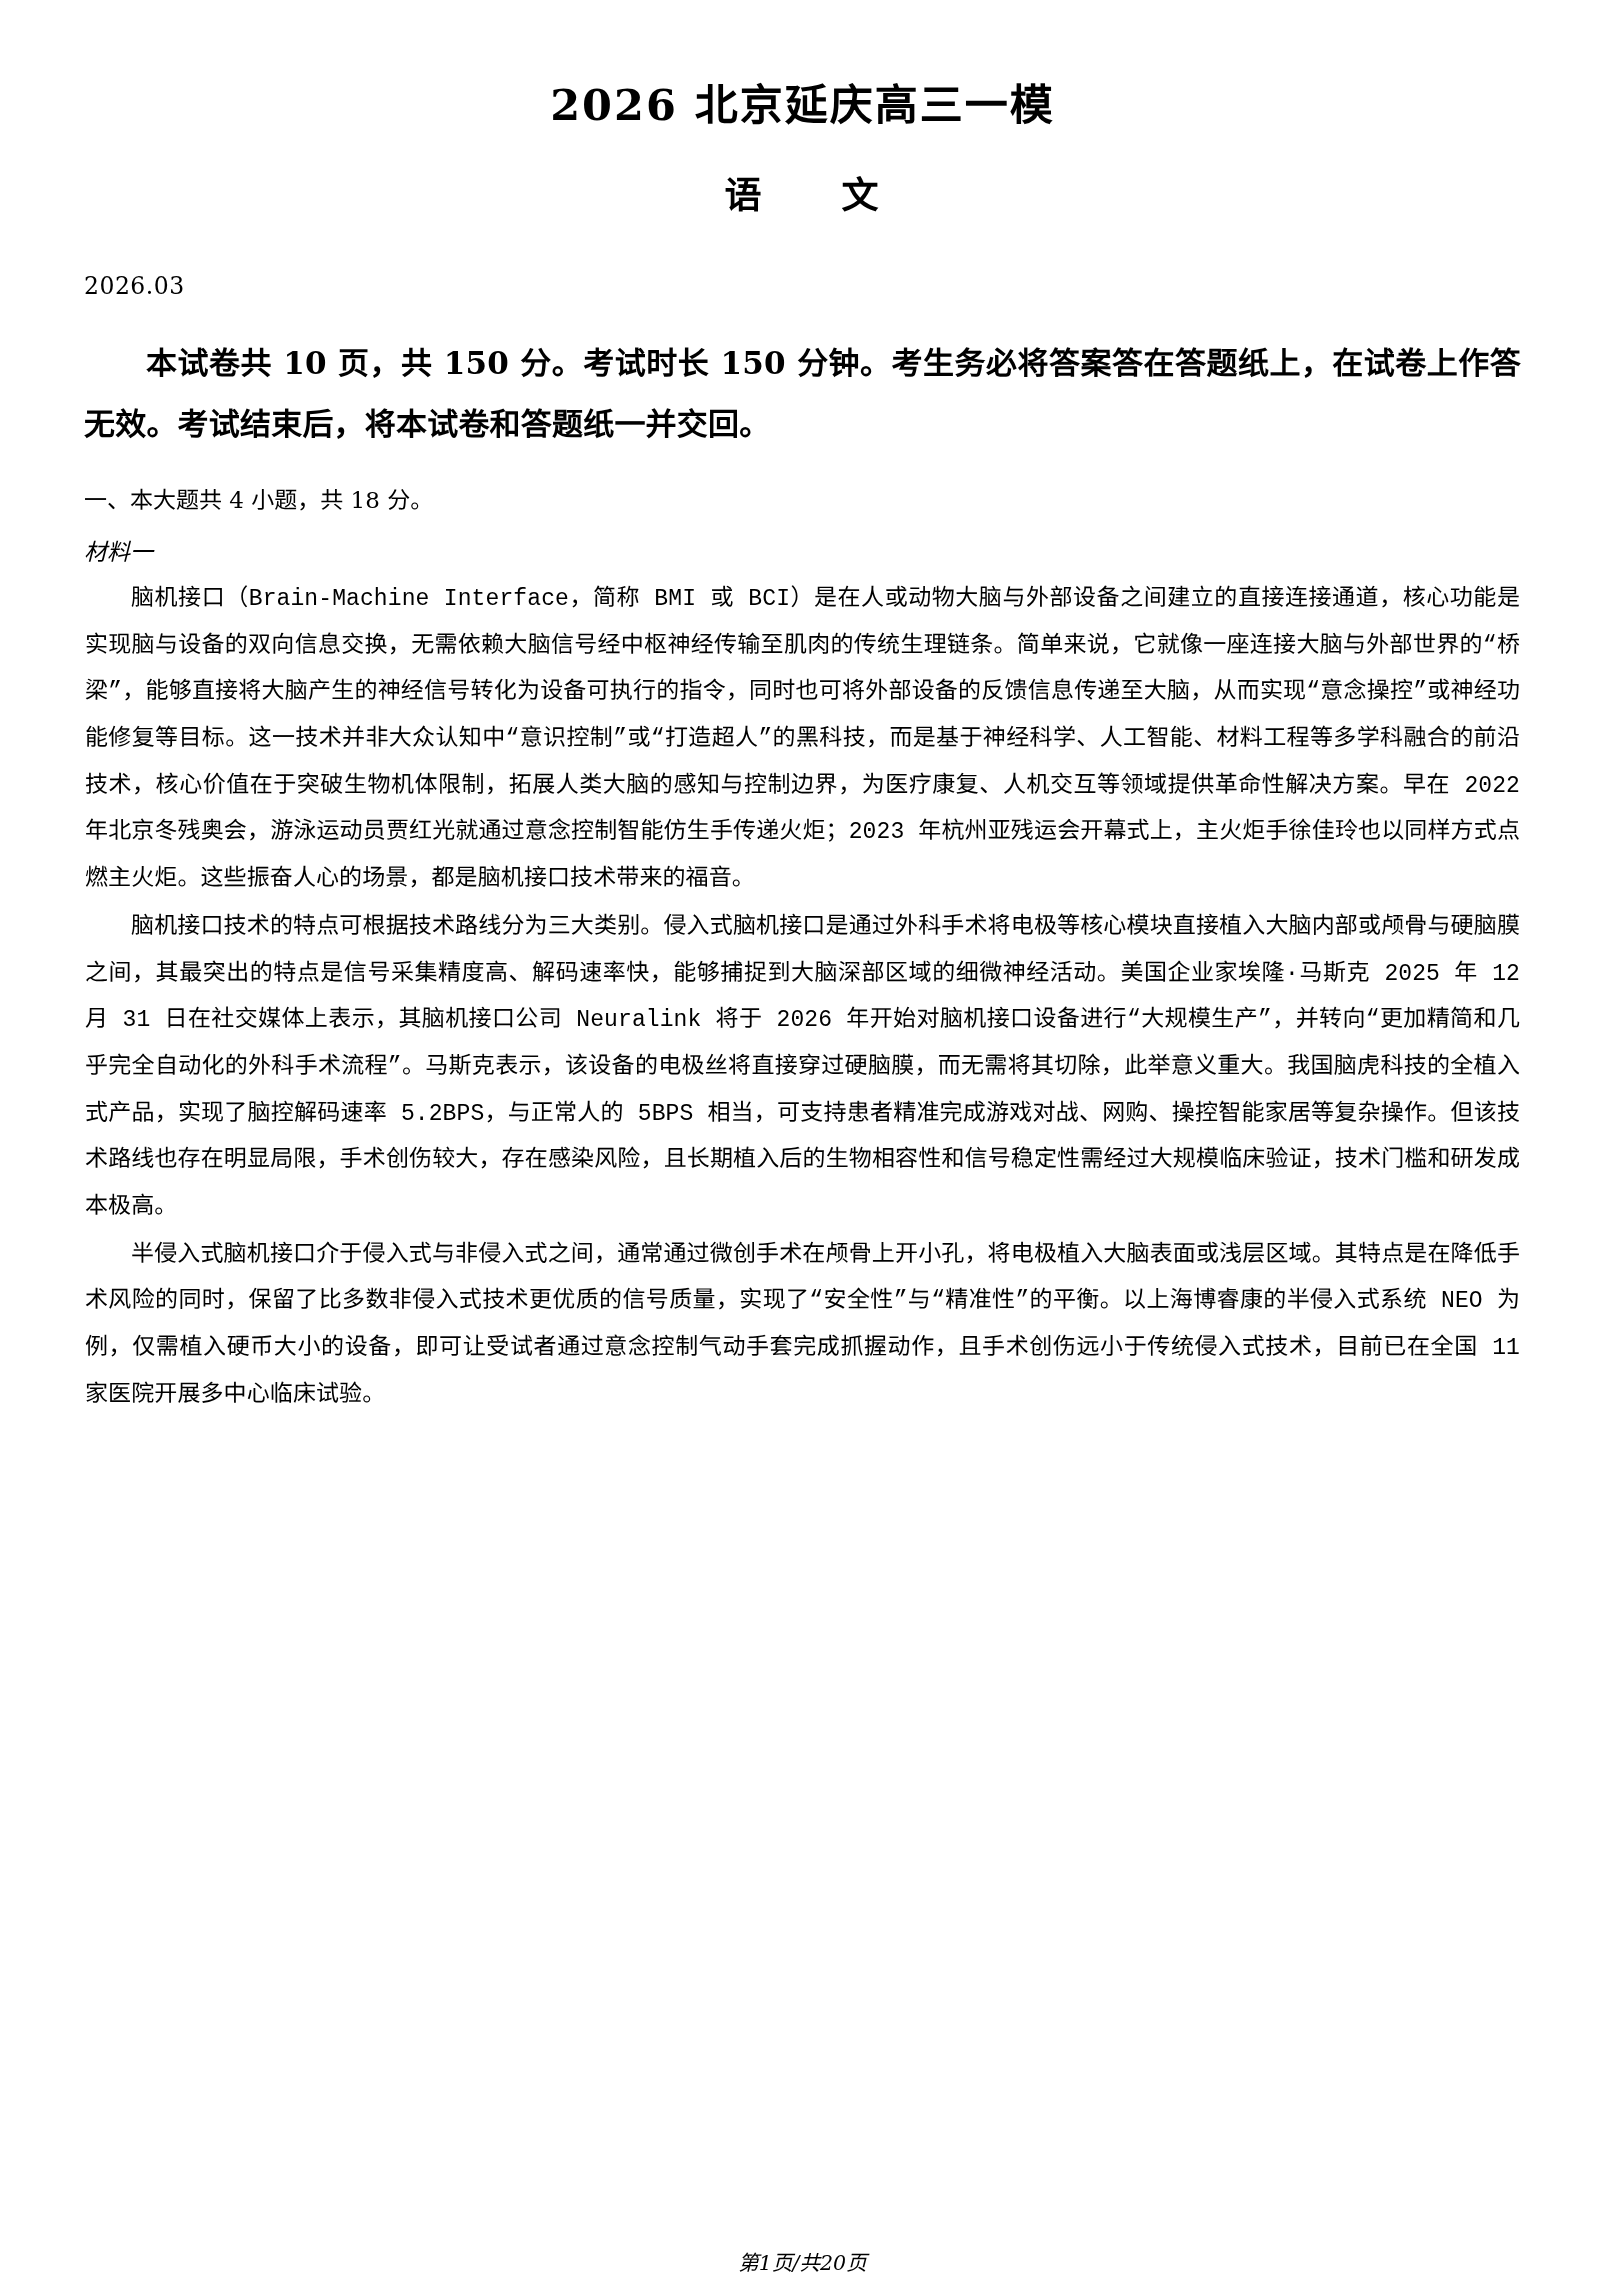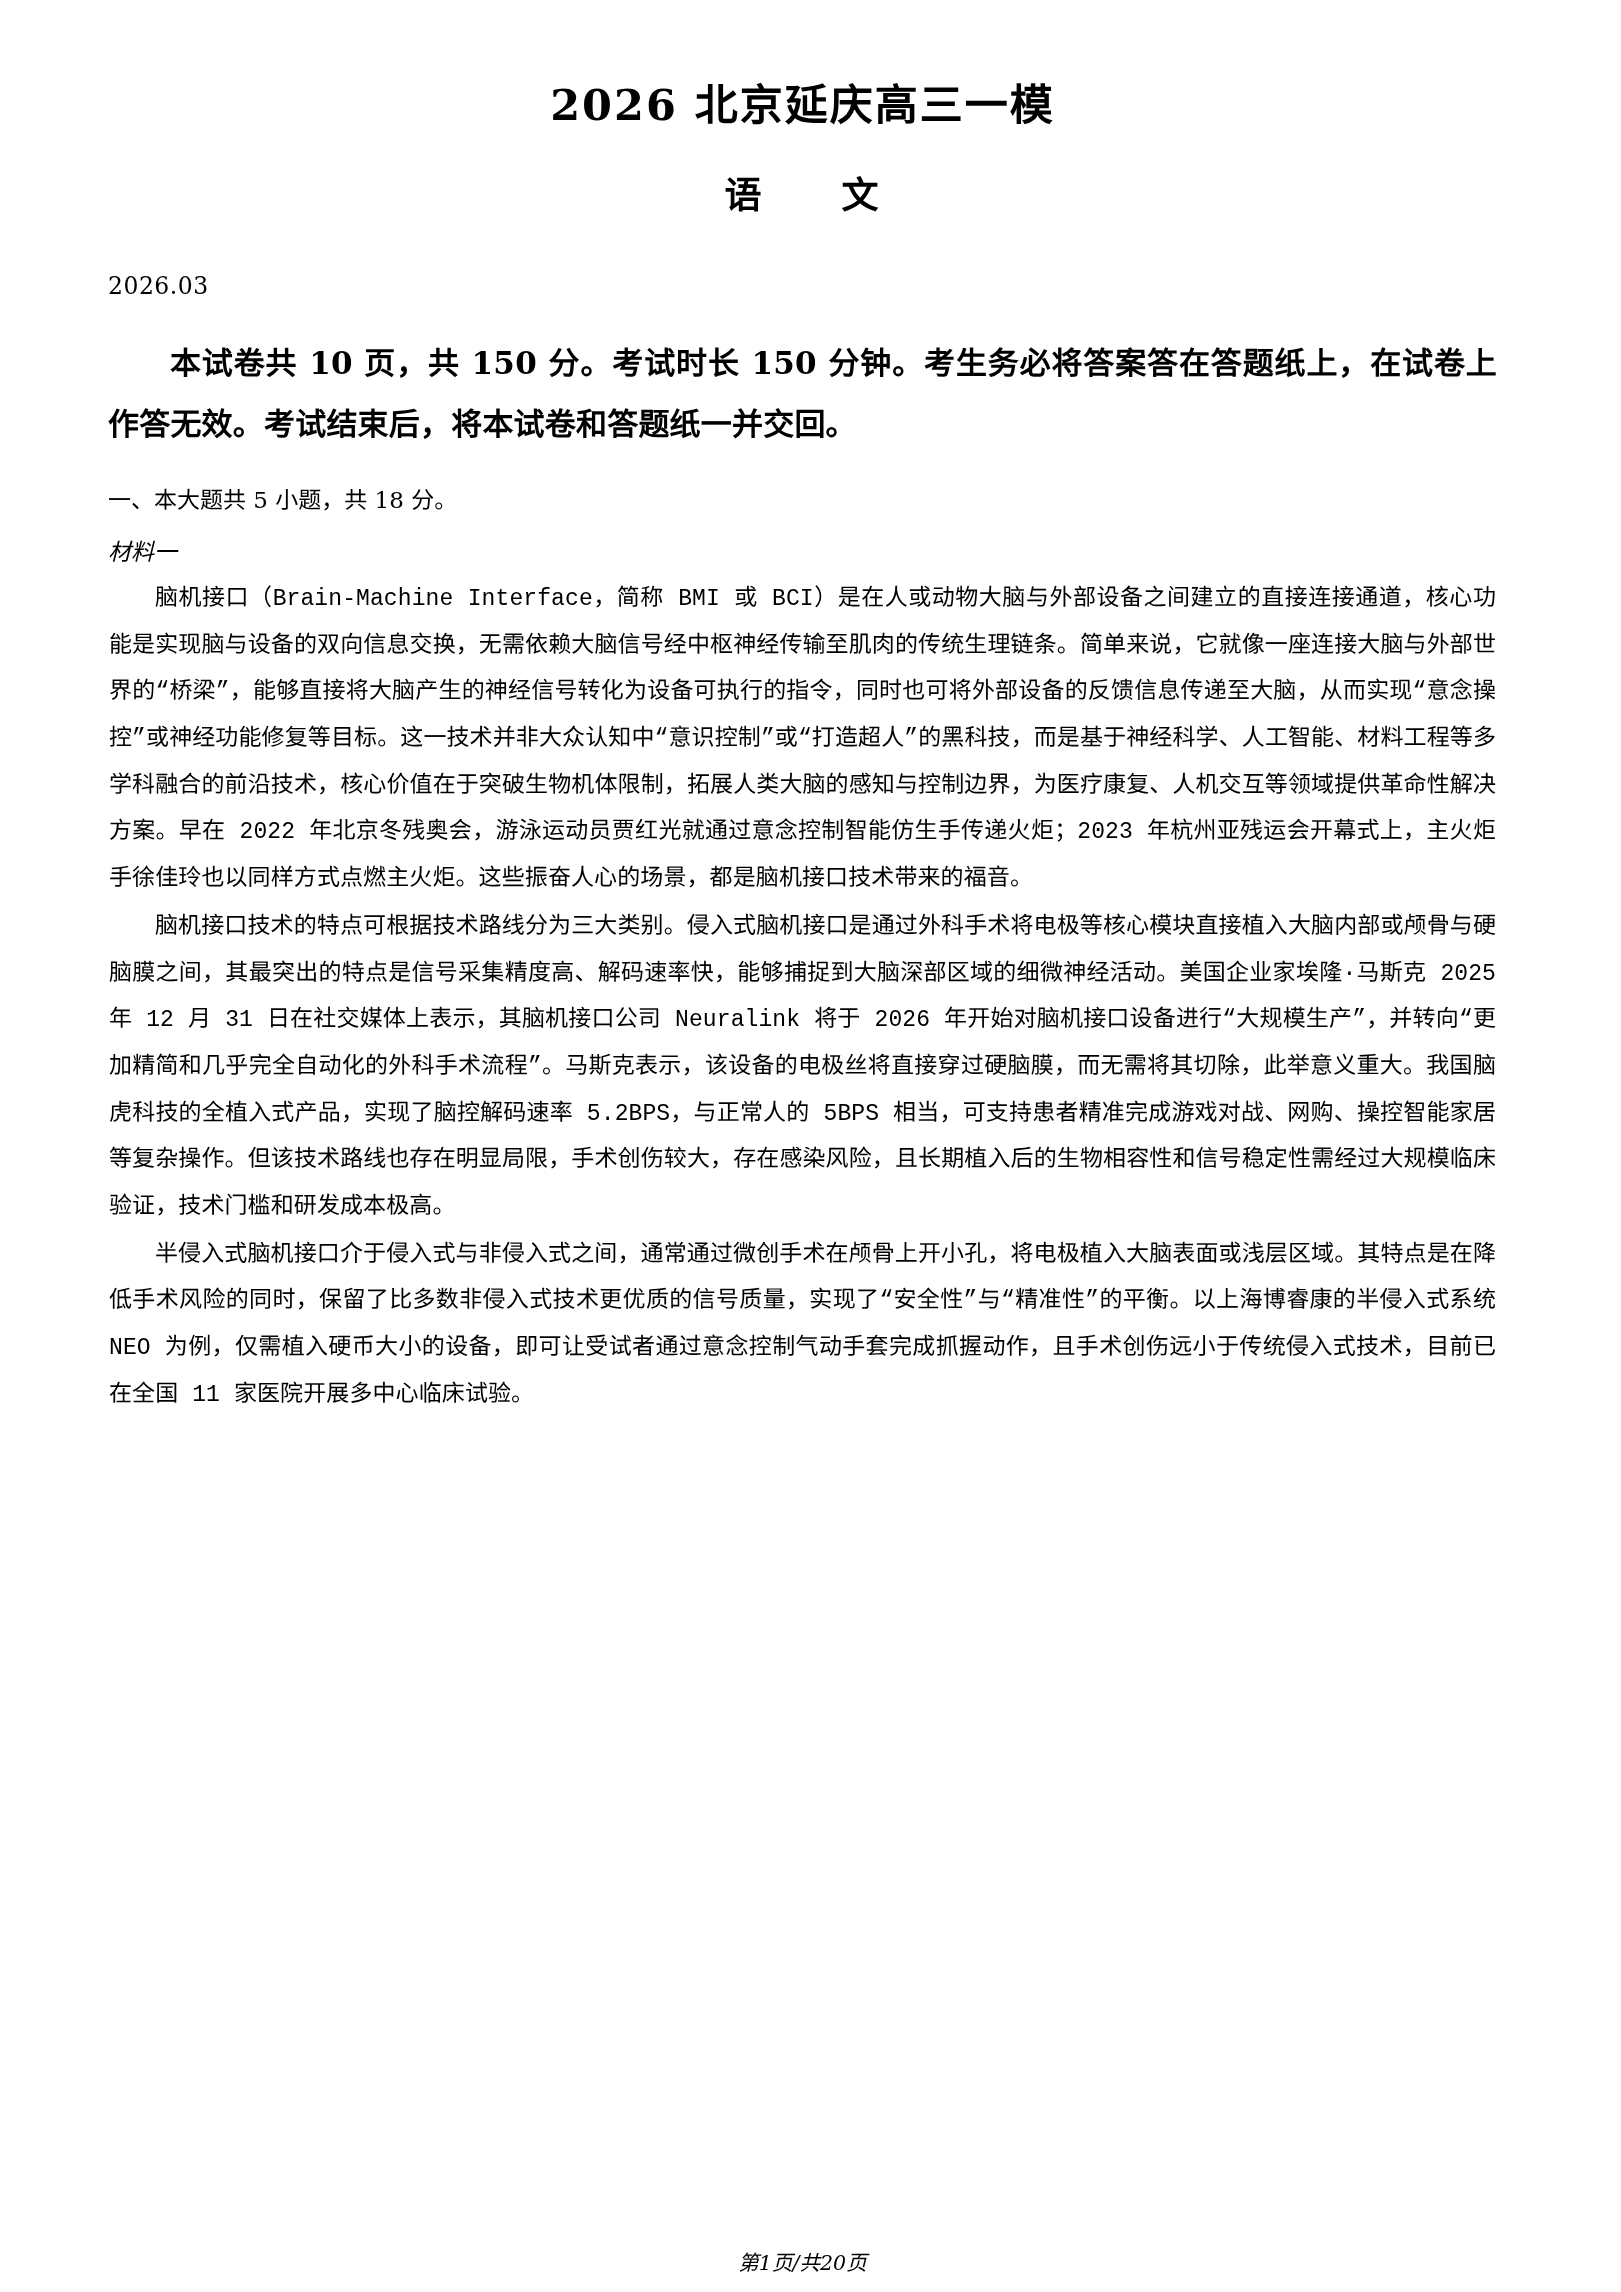--- a/index.html
+++ b/index.html
@@ -15,21 +15,21 @@
     font-family: "DejaVu Serif", "Liberation Serif", serif;
     color: #000000;
     overflow: hidden;
   }
 
   .page {
     position: relative;
     width: 1605px;
     height: 2293px;
     box-sizing: border-box;
-    padding: 0 108px;
+    padding: 0 84px;
   }
 
   
   .doc-title {
     text-align: center;
     font-size: 43px;
     font-weight: bold;
     letter-spacing: 2px;
     line-height: 1.2;
     margin: 0;
@@ -123,21 +123,21 @@
 <div class="page">
 
   <h1 class="doc-title">2026 北京延庆高三一模</h1>
 
   <h2 class="doc-subtitle">语　　文</h2>
 
   <p class="doc-date">2026.03</p>
 
   <p class="notice">本试卷共 10 页，共 150 分。考试时长 150 分钟。考生务必将答案答在答题纸上，在试卷上作答无效。考试结束后，将本试卷和答题纸一并交回。</p>
 
-  <p class="section-head">一、本大题共 5 小题，共 18 分。</p>
+  <p class="section-head">一、本大题共 4 小题，共 18 分。</p>
 
 
   <p class="material-label">材料一</p>
 
   <p class="para">脑机接口（Brain-Machine Interface，简称 BMI 或 BCI）是在人或动物大脑与外部设备之间建立的直接连接通道，核心功能是实现脑与设备的双向信息交换，无需依赖大脑信号经中枢神经传输至肌肉的传统生理链条。简单来说，它就像一座连接大脑与外部世界的“桥梁”，能够直接将大脑产生的神经信号转化为设备可执行的指令，同时也可将外部设备的反馈信息传递至大脑，从而实现“意念操控”或神经功能修复等目标。这一技术并非大众认知中“意识控制”或“打造超人”的黑科技，而是基于神经科学、人工智能、材料工程等多学科融合的前沿技术，核心价值在于突破生物机体限制，拓展人类大脑的感知与控制边界，为医疗康复、人机交互等领域提供革命性解决方案。早在 2022 年北京冬残奥会，游泳运动员贾红光就通过意念控制智能仿生手传递火炬；2023 年杭州亚残运会开幕式上，主火炬手徐佳玲也以同样方式点燃主火炬。这些振奋人心的场景，都是脑机接口技术带来的福音。</p>
 
   <p class="para">脑机接口技术的特点可根据技术路线分为三大类别。侵入式脑机接口是通过外科手术将电极等核心模块直接植入大脑内部或颅骨与硬脑膜之间，其最突出的特点是信号采集精度高、解码速率快，能够捕捉到大脑深部区域的细微神经活动。美国企业家埃隆·马斯克 2025 年 12 月 31 日在社交媒体上表示，其脑机接口公司 Neuralink 将于 2026 年开始对脑机接口设备进行“大规模生产”，并转向“更加精简和几乎完全自动化的外科手术流程”。马斯克表示，该设备的电极丝将直接穿过硬脑膜，而无需将其切除，此举意义重大。我国脑虎科技的全植入式产品，实现了脑控解码速率 5.2BPS，与正常人的 5BPS 相当，可支持患者精准完成游戏对战、网购、操控智能家居等复杂操作。但该技术路线也存在明显局限，手术创伤较大，存在感染风险，且长期植入后的生物相容性和信号稳定性需经过大规模临床验证，技术门槛和研发成本极高。</p>
 
   <p class="para">半侵入式脑机接口介于侵入式与非侵入式之间，通常通过微创手术在颅骨上开小孔，将电极植入大脑表面或浅层区域。其特点是在降低手术风险的同时，保留了比多数非侵入式技术更优质的信号质量，实现了“安全性”与“精准性”的平衡。以上海博睿康的半侵入式系统 NEO 为例，仅需植入硬币大小的设备，即可让受试者通过意念控制气动手套完成抓握动作，且手术创伤远小于传统侵入式技术，目前已在全国 11 家医院开展多中心临床试验。</p>
 

